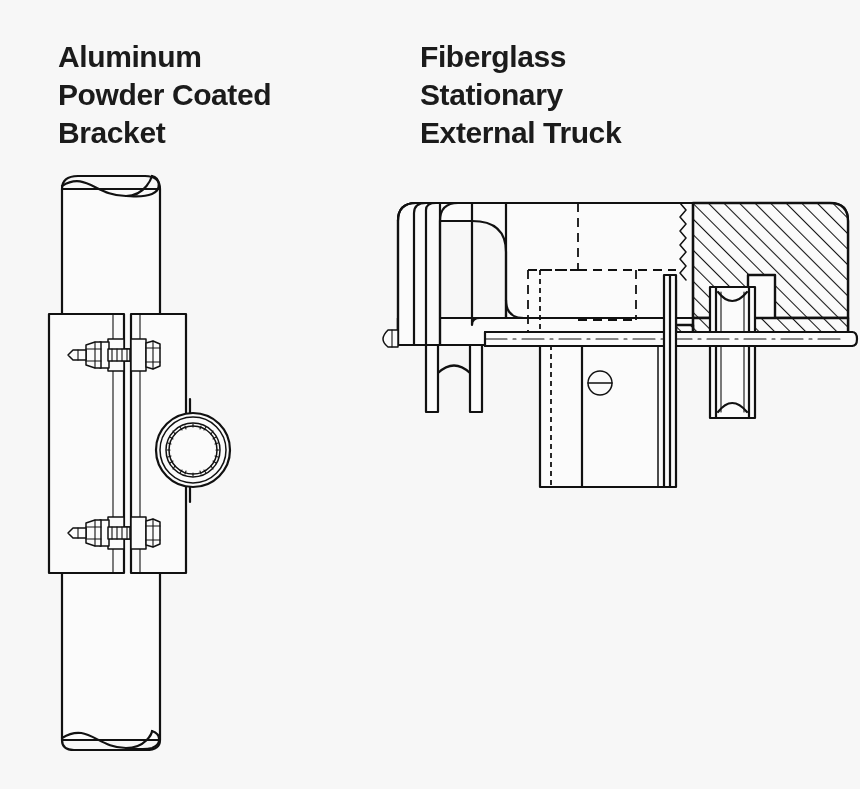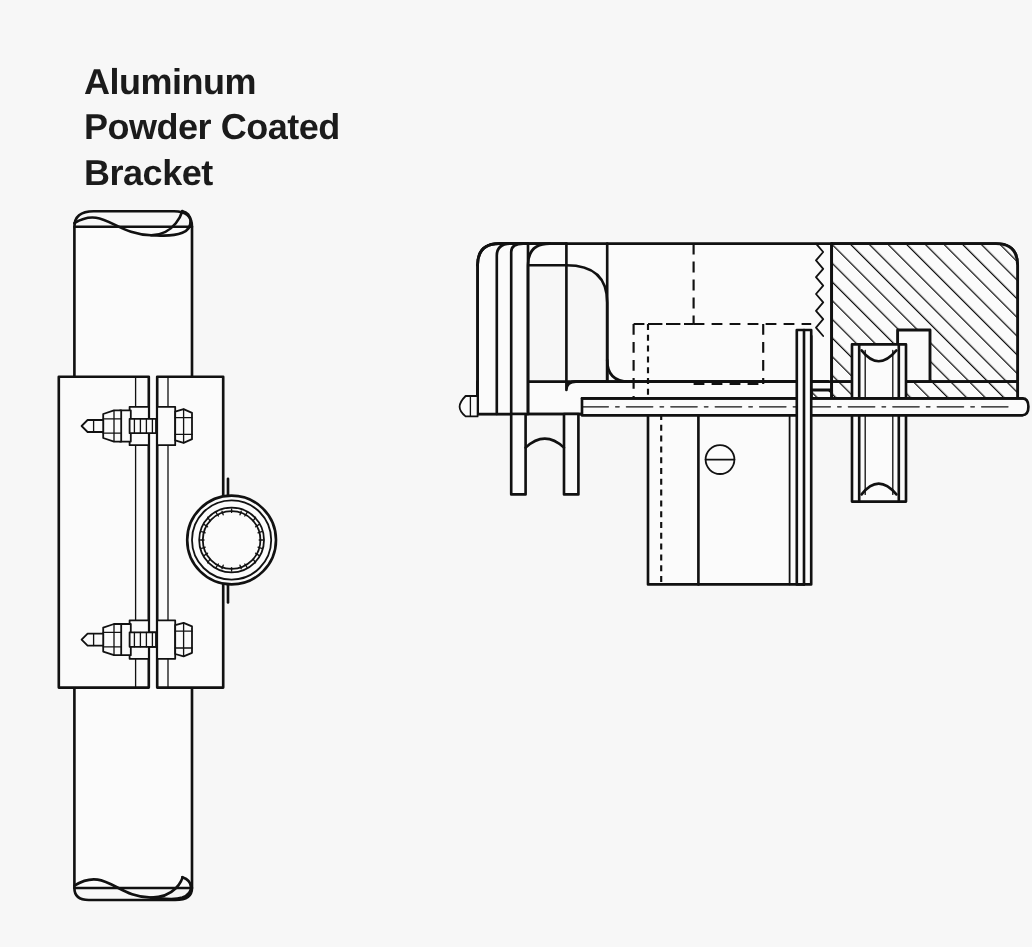--- a/index.html
+++ b/index.html
@@ -29,21 +29,21 @@
   #panel-right { left: 380px; top: 0; width: 480px; height: 789px; }
 
   .fig-title {
     position: absolute;
     font-weight: bold;
     font-size: 30px;
     line-height: 38px;
     letter-spacing: -0.4px;
     color: #1b1b1b;
     white-space: pre;
-    margin: 12px;
+    margin: 0;
     font-family: "Liberation Sans", sans-serif;
   }
   #title-left  { left: 58px;  top: 38px; }
   #title-right { left: 420px; top: 38px; }
 
   .drawing {
     position: absolute;
     left: 0;
     top: 0;
   }
@@ -166,20 +166,23 @@
           <path class="ln" d="M190 399 L190 413"></path>
           <path class="ln" d="M190 487 L190 502"></path>
         </g>
 
       </svg>
     </div>
   </div>
 
   <div class="panel" id="panel-right">
 
+    <div class="fig-title" id="title-right" style="left:40px;">Fiberglass
+Stationary
+External Truck</div>
 
     <div class="drawing">
       <svg width="480" height="789" viewBox="0 0 480 789" xmlns="http://www.w3.org/2000/svg">
 
         <defs>
           <pattern id="hatch45" width="11" height="11" patternUnits="userSpaceOnUse" patternTransform="rotate(-45)">
             <rect width="11" height="11" fill="#fbfbfb"></rect>
             <line x1="0" y1="0" x2="0" y2="11" stroke="#111111" stroke-width="2.1"></line>
           </pattern>
           <clipPath id="clipHatchBody">

